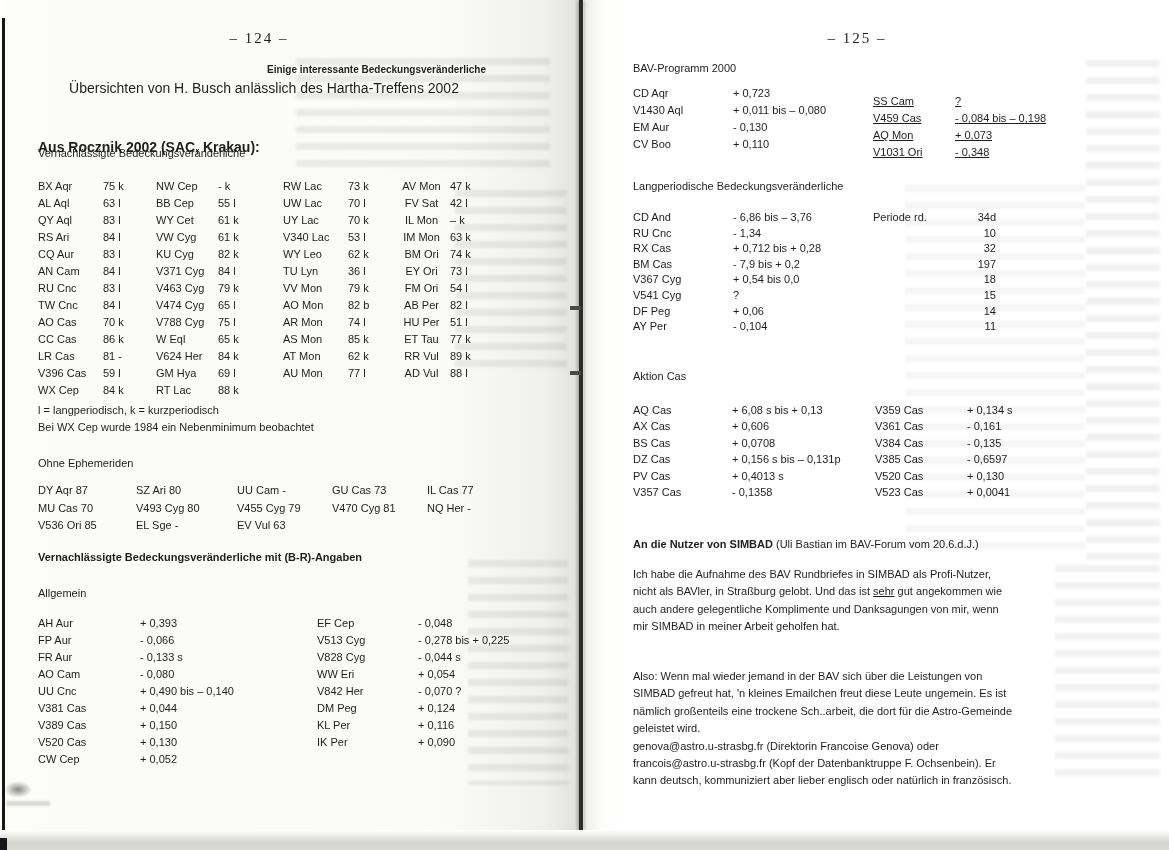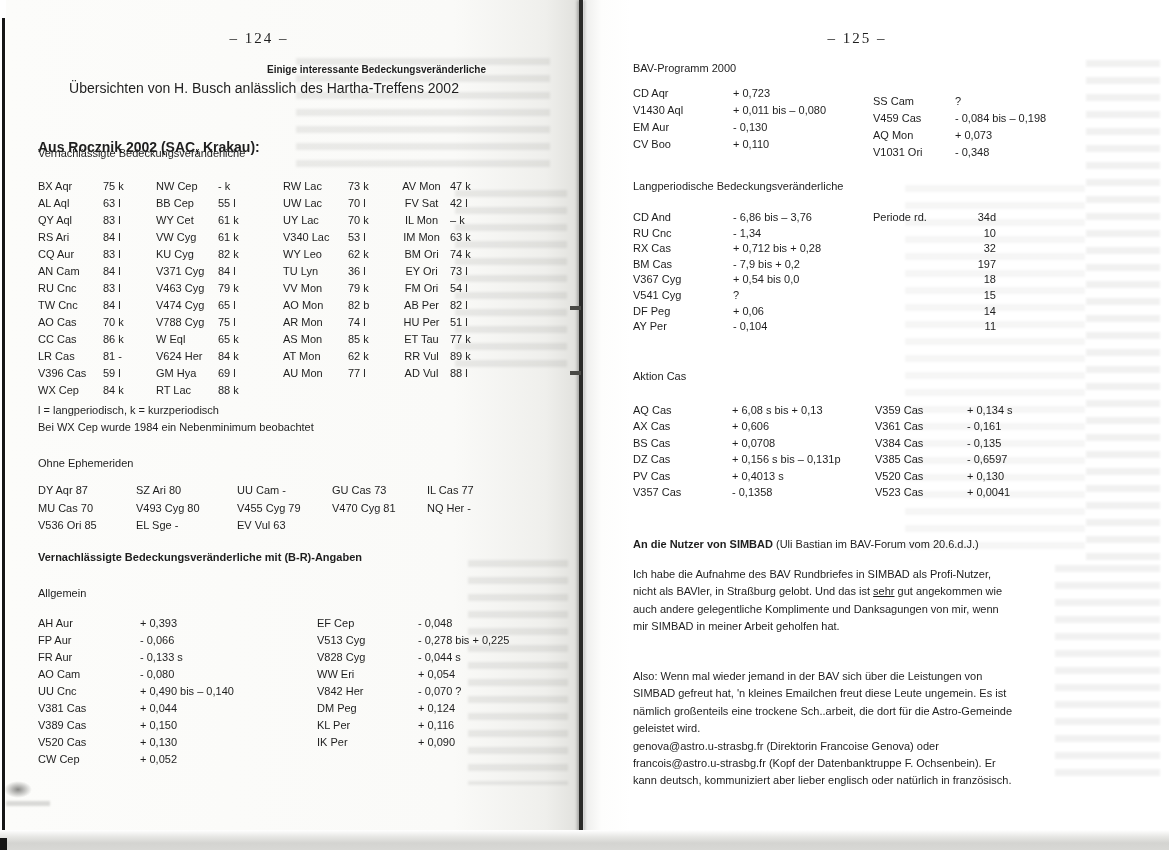--- a/index.html
+++ b/index.html
@@ -61,21 +61,21 @@
   #l-ohne-h{left:38px;top:455px;}
   #l-ohne{left:38px;top:482px;display:grid;grid-template-columns:98px 101px 95px 95px auto;line-height:17.5px;}
   #l-br-h{left:38px;top:549px;}
   #l-allg-h{left:38px;top:585px;}
   #l-allg-left{left:38px;top:615px;--nw:102px;}
   #l-allg-right{left:317px;top:615px;--nw:101px;}
 
   #r-pn{left:812px;top:30px;width:90px;text-align:center;}
   #r-bav-h{left:633px;top:60px;}
   #r-bav-left{left:633px;top:85px;--nw:100px;}
-  #r-bav-right{left:873px;top:93px;--nw:82px;}
+  #r-bav-right{left:873px;top:93px;text-decoration:underline;--nw:82px;}
   #r-lang-h{left:633px;top:178px;}
   #r-lang{left:633px;top:210px;line-height:15.6px;}
   .lrow{display:flex;}
   .lrow .ln{flex:0 0 100px;}
   .lrow .lv{flex:0 0 140px;}
   .lrow .lp{flex:0 0 80px;}
   .lrow .ld{flex:0 0 43px;text-align:right;}
   #r-aktion-h{left:633px;top:368px;}
   #r-aktion-left{left:633px;top:402px;--nw:99px;line-height:16.4px;}
   #r-aktion-right{left:875px;top:402px;--nw:92px;line-height:16.4px;}

